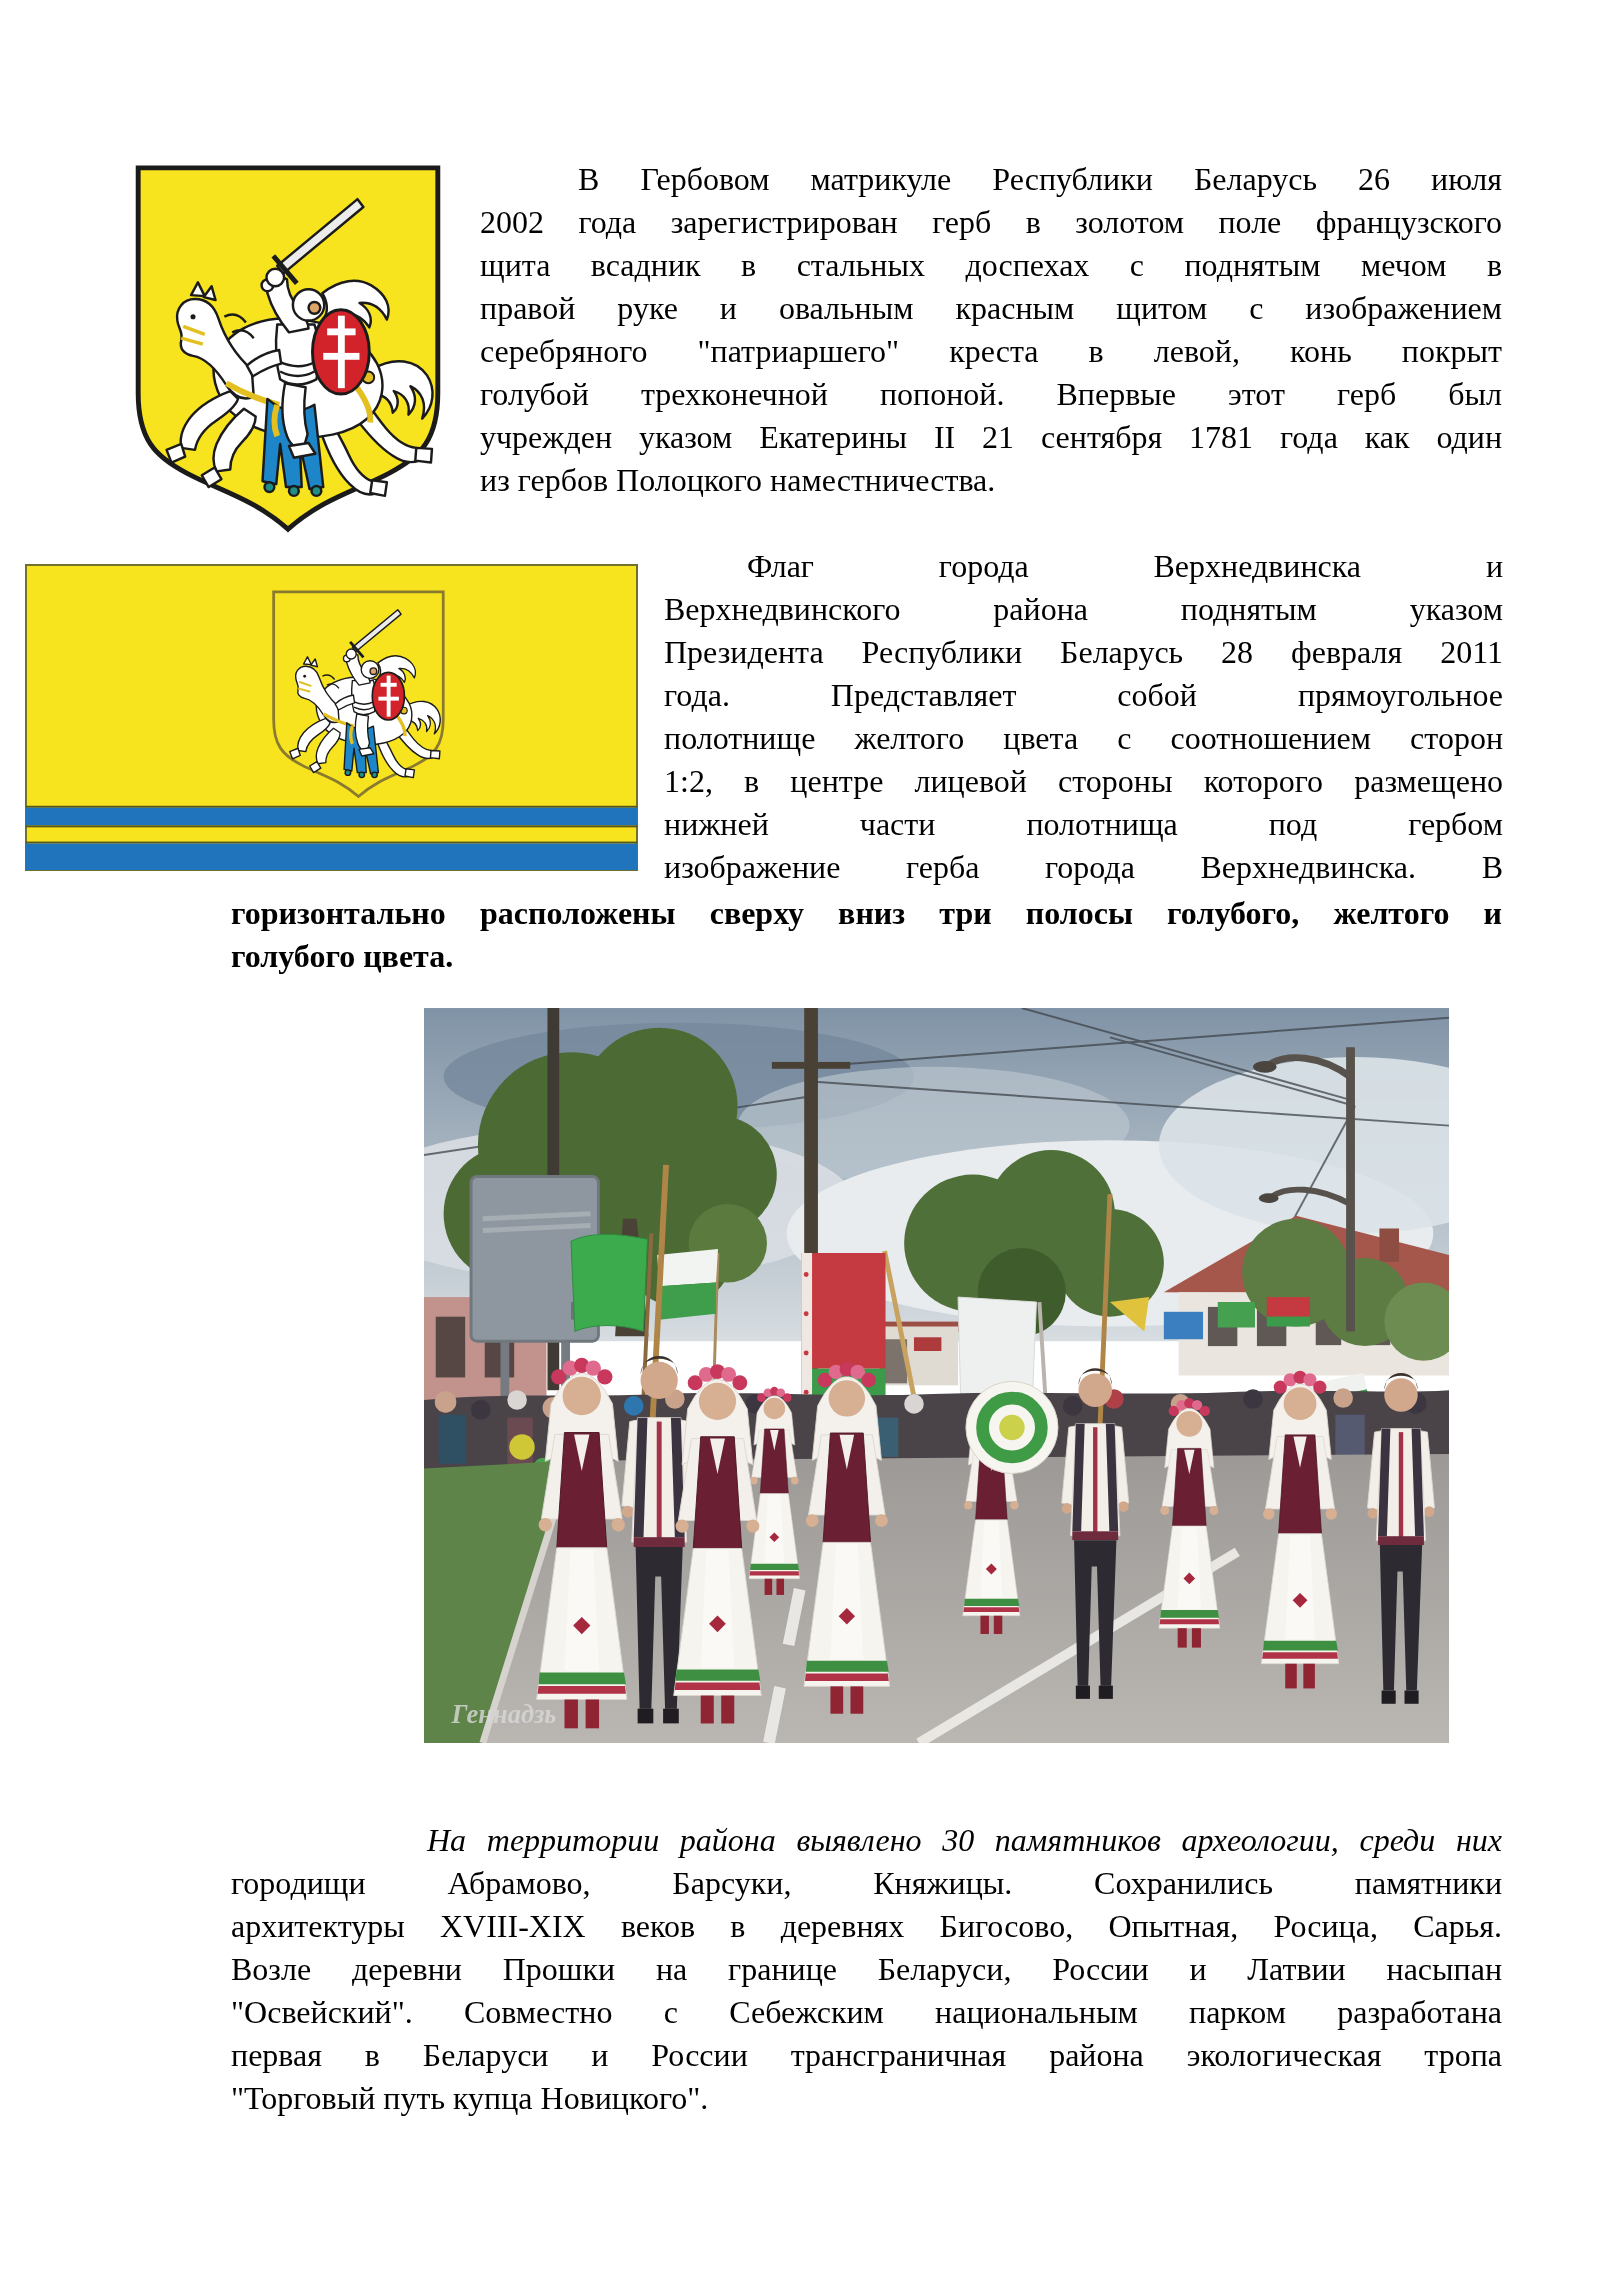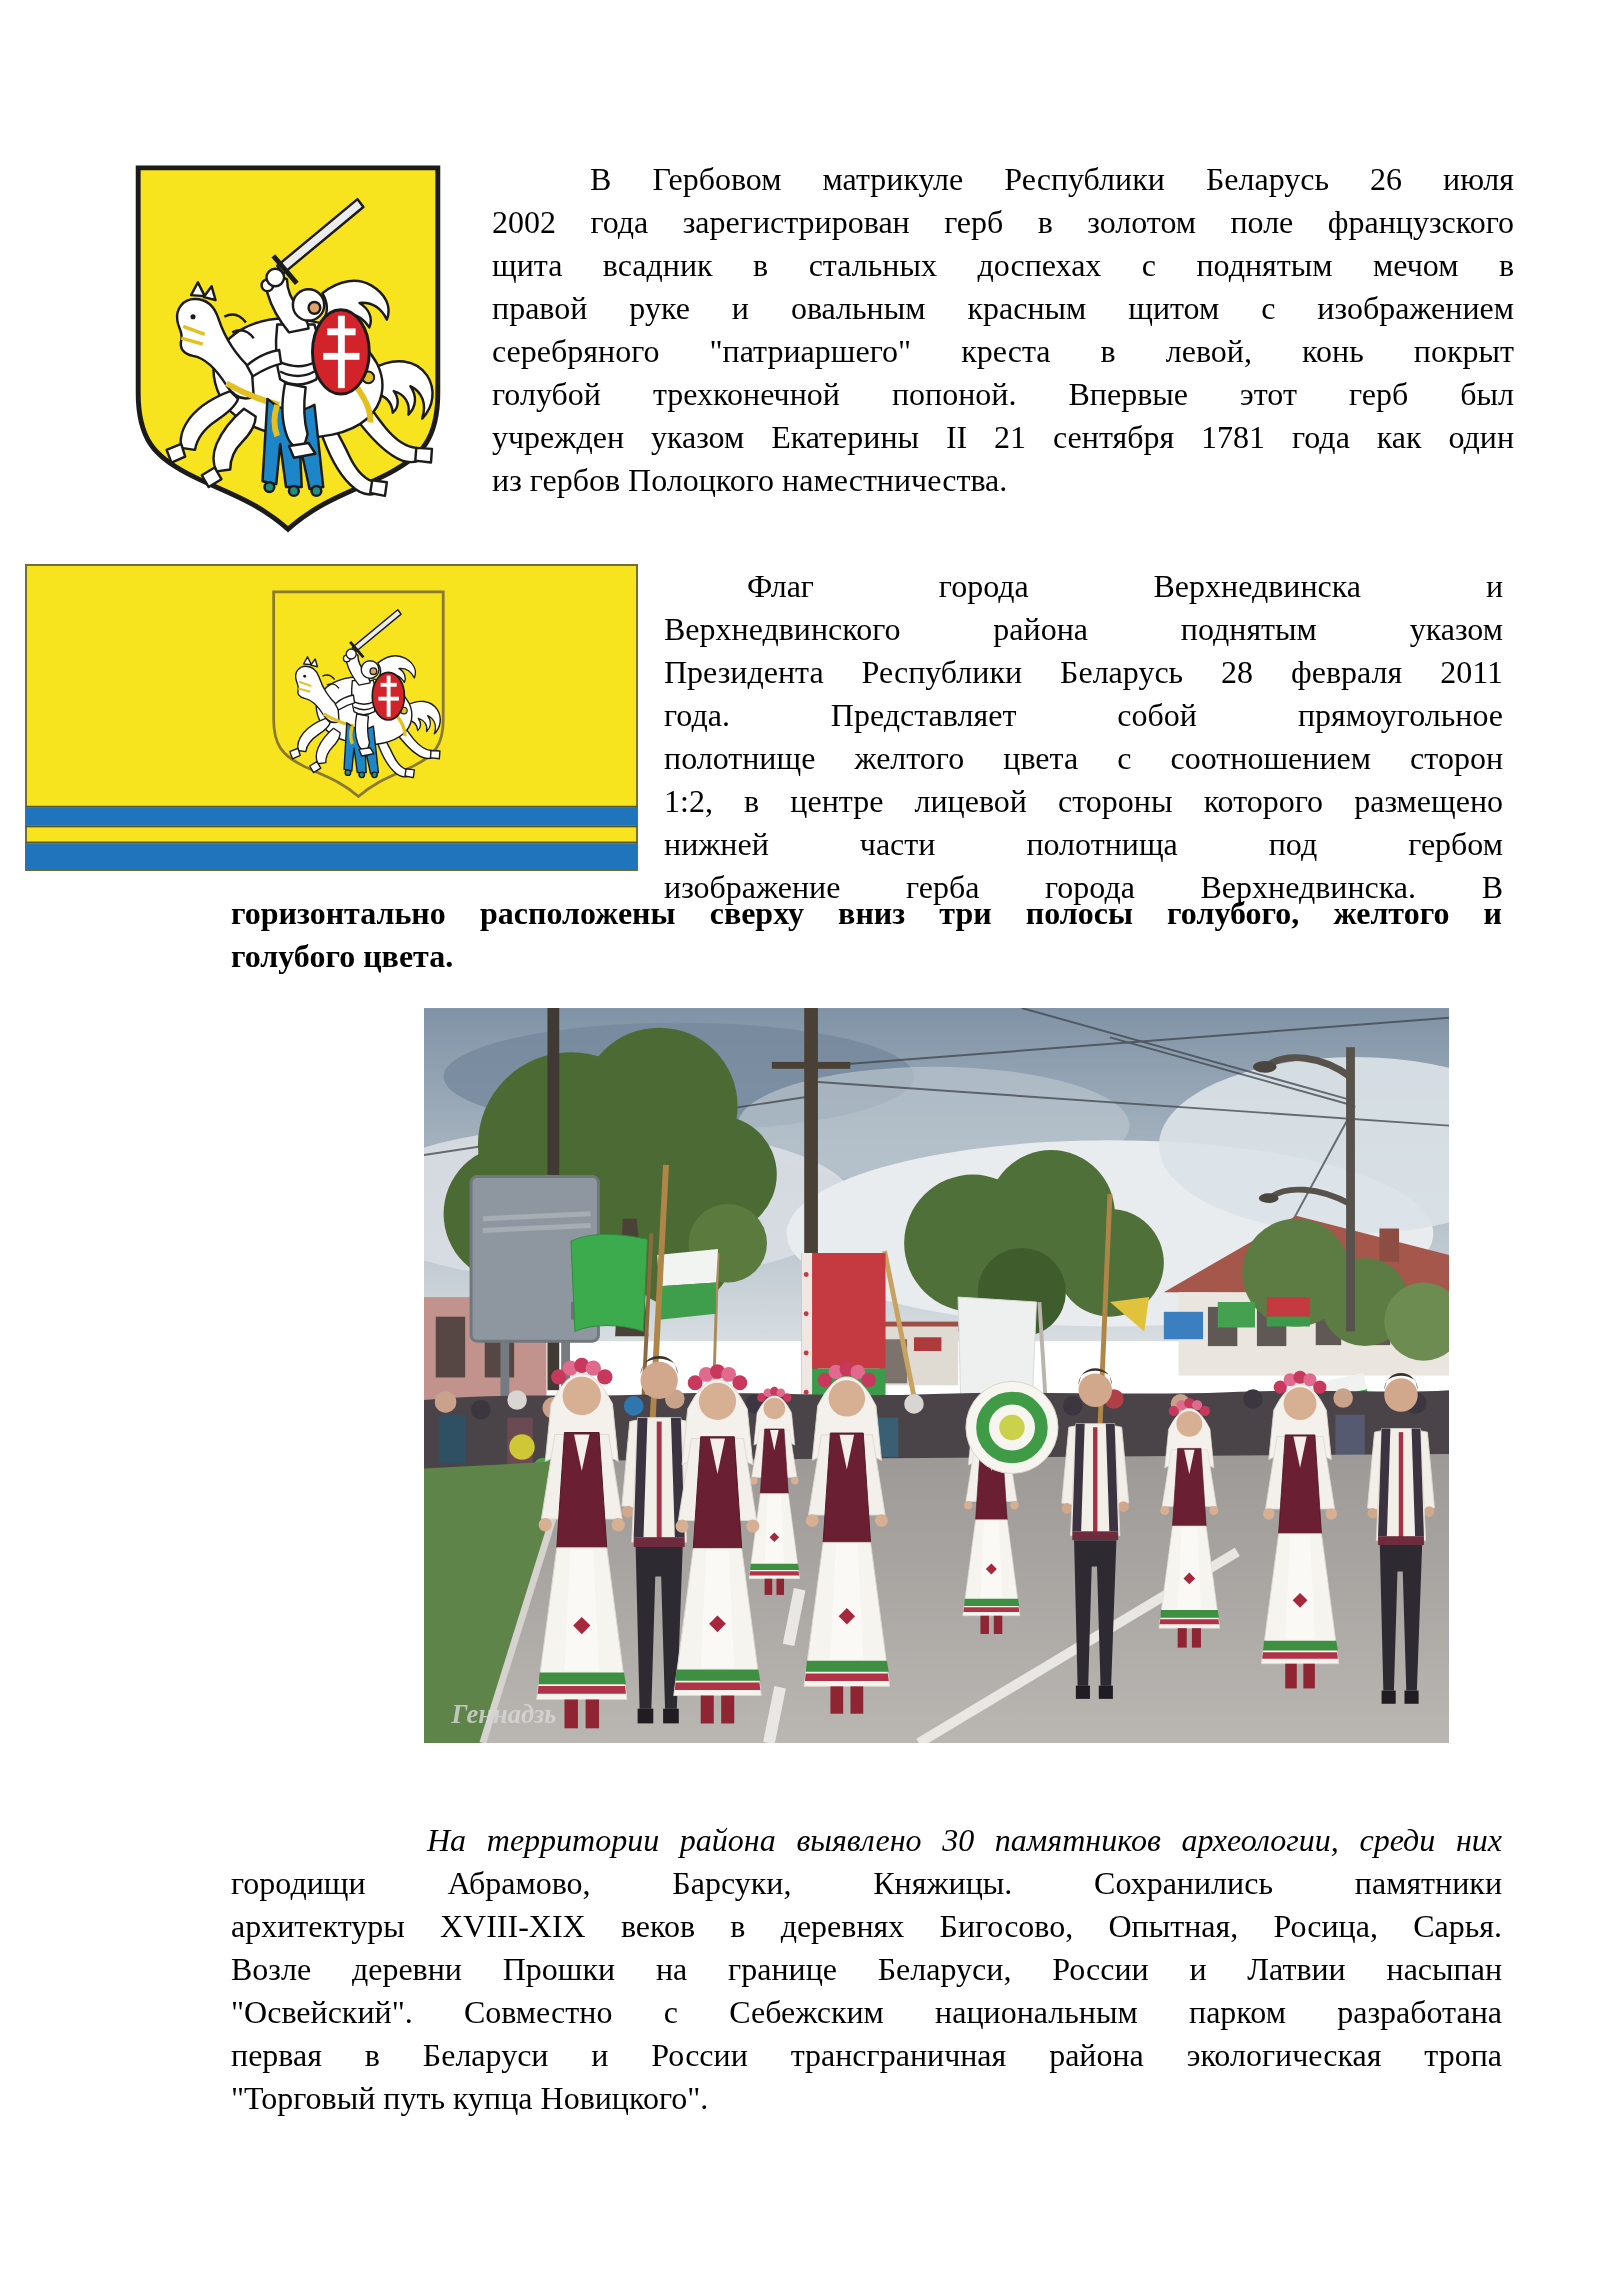--- a/index.html
+++ b/index.html
@@ -11,23 +11,23 @@
   .abs{position:absolute;}
   
   .para{position:absolute;}
   .ln{
     font-size:32px;line-height:43px;height:43px;
     text-align:justify;text-align-last:justify;text-justify:inter-word;
     white-space:normal;overflow:visible;
   }
   .ln.end{text-align:center;text-align-last:left;}
   .ind100{padding-left:98px;}
-  .ind85{padding-left:83px;margin-top:20px;}
+  .ind85{padding-left:83px;}
   .ind200{padding-left:196px;font-style:italic;}
-  #p1{left:480px;top:158px;width:1022px;margin-left:12px;}
+  #p1{left:480px;top:158px;width:1022px;}
   #p2a{left:664px;top:545px;width:839px;}
   #p2b{left:231px;top:892px;width:1271px;font-weight:bold;}
   #p3{left:231px;top:1819px;width:1271px;}
   #arms-figure{left:130px;top:160px;width:316px;height:377px;}
   #flag-figure{left:24.5px;top:564px;width:613px;height:307px;}
   #photo-figure{left:424px;top:1008px;width:1025px;height:735px;font-weight:bold;}
   svg{display:block;}
   .wm{
     font-family:"Liberation Serif",serif;font-style:italic;font-size:27px;
     fill:#d9d9d9;opacity:.8;

